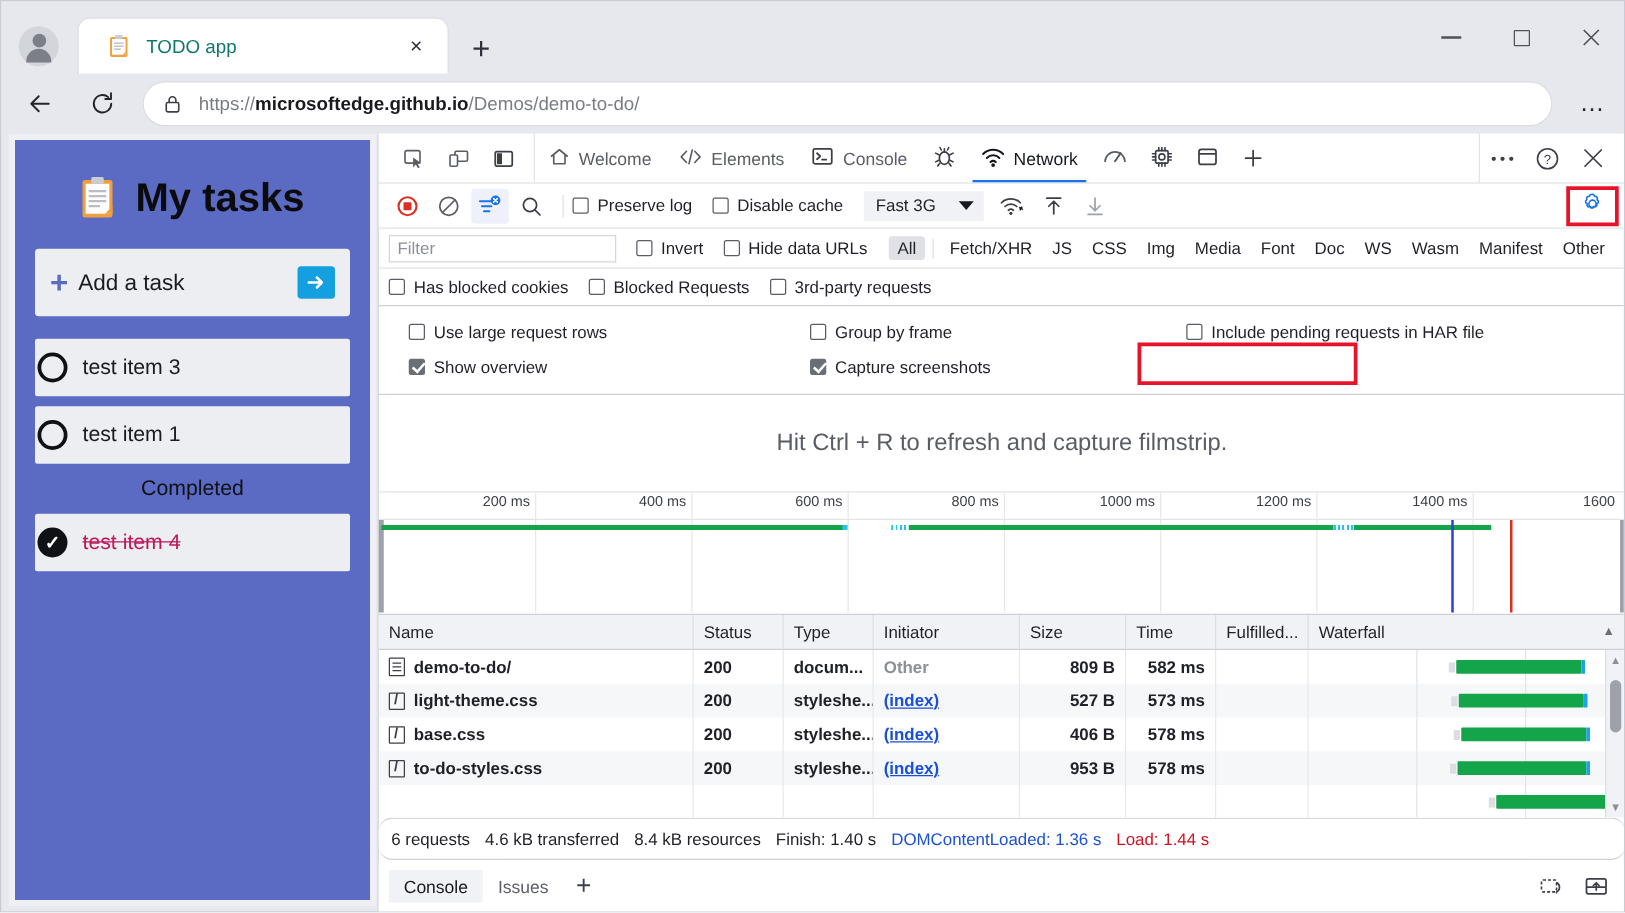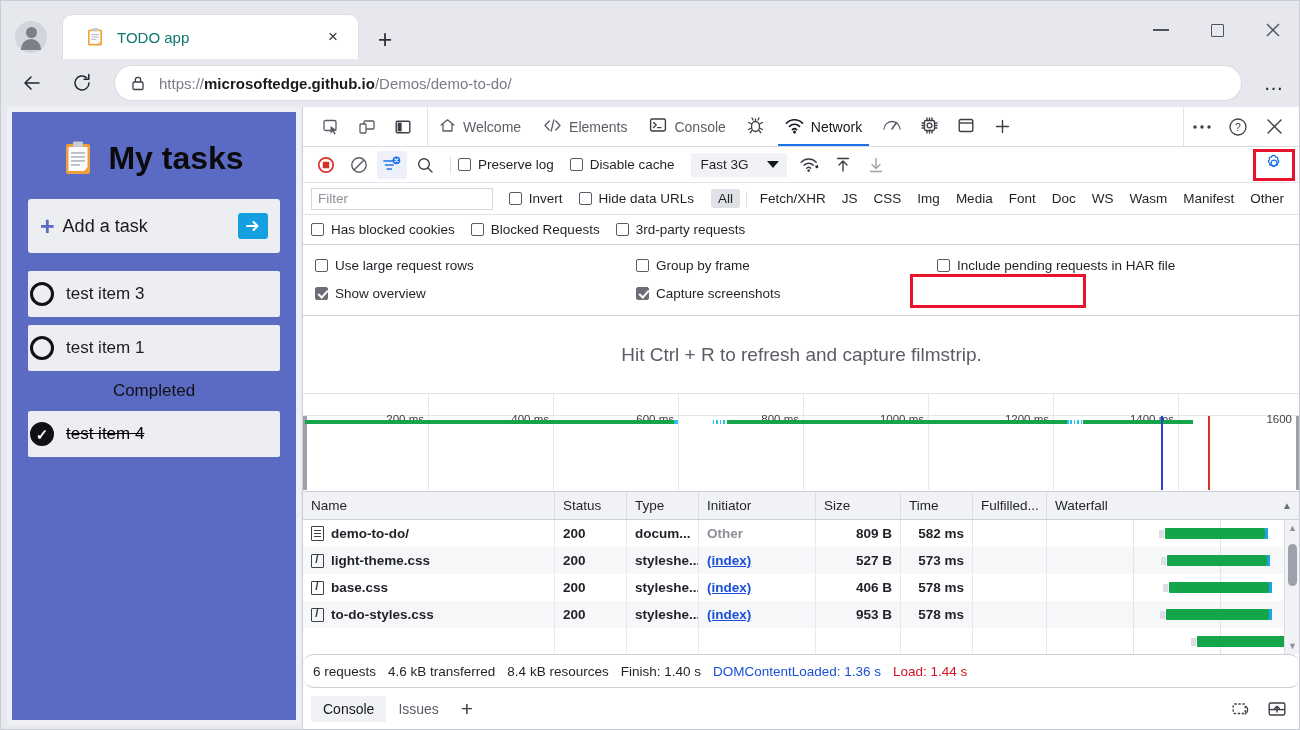--- a/index.html
+++ b/index.html
@@ -102,21 +102,21 @@
   }
   .section-head { text-align: center; font-size: 17px; color: #101114; margin: 10px 0 10px 0; }
   .task {
     background: #eceef2; border-radius: 2px; height: 46px;
     display: flex; align-items: center; padding: 0 2px; margin-bottom: 8px;
   }
   .circle { width: 24px; height: 24px; border-radius: 50%; border: 3px solid #101114; margin-right: 12px; flex: 0 0 auto; }
   .circle.done { background: #101114; border-color: #101114; display: flex; align-items: center; justify-content: center; }
   .circle.done:after { content: "✓"; color: #fff; font-size: 15px; font-weight: bold; line-height: 1; }
   .task-label { font-size: 17px; color: #1b1b1f; }
-  .task-label.strike { text-decoration: line-through; color: #000000; }
+  .task-label.strike { text-decoration: line-through; color: #be185d; }
 
   
   .devtools {
     position: absolute; left: 301px; top: 106px; width: 998px; height: 623px;
     background: #ffffff; border-left: 1px solid #cdd0d6;
     display: flex; flex-direction: column;
   }
   .dt-tabbar {
     height: 40px; display: flex; align-items: stretch;
     border-bottom: 1px solid #d9dbe0; background: #ffffff; flex: 0 0 auto;
@@ -171,38 +171,38 @@
   }
   .type-pill { font-size: 13.5px; color: #1f2127; padding: 2px 7px; border-radius: 3px; margin: 0 1px; white-space: nowrap; }
   .type-pill.active { background: #dfe1e6; }
   .vsep { width: 1px; height: 16px; background: #dfe1e6; margin: 0 5px; }
 
   .dt-filterbar2 {
     height: 30px; display: flex; align-items: center; padding: 0 8px;
     border-bottom: 1px solid #cdd0d6; flex: 0 0 auto;
   }
   .dt-settings-panel { flex: 0 0 auto; border-bottom: 1px solid #cdd0d6; padding: 6px 0 8px 0; position: relative; }
-  .settings-row { display: flex; align-items: center; height: 28px; padding: 0 12px; }
+  .settings-row { display: flex; align-items: center; height: 28px; padding: 0 24px; }
   .settings-col1 { width: 305px; }
   .settings-col2 { width: 285px; }
 
   .capture-highlight {
     position: absolute; left: 607px; top: 29px; width: 176px; height: 34px;
     border: 3px solid #e8132b; pointer-events: none;
   }
 
   
   .filmstrip {
     height: 78px; display: flex; align-items: center; justify-content: center;
     font-size: 19px; color: #5a5d66; border-bottom: 1px solid #e2e4e8; flex: 0 0 auto;
   }
   .overview { height: 98px; position: relative; flex: 0 0 auto; border-bottom: 1px solid #cdd0d6; padding-left: 2px; }
   .ov-ruler { position: absolute; left: 0; right: 0; top: 0; height: 22px; border-bottom: 1px solid #e2e4e8; }
   .ov-tick { position: absolute; top: 0; height: 96px; border-left: 1px solid #e6e8ec; }
-  .ov-ticklabel { position: absolute; top: 19px; font-size: 11.5px; color: #3c3f47; transform: translateX(-100%); padding-right: 4px; white-space: nowrap; }
+  .ov-ticklabel { position: absolute; top: 2px; font-size: 11.5px; color: #3c3f47; transform: translateX(-100%); padding-right: 4px; white-space: nowrap; }
   .ov-bar { position: absolute; height: 4px; background: #14a44a; top: 26px; }
   .ov-bar .cap { position: absolute; right: -3px; top: 0; width: 4px; height: 4px; background: #27c3ee; }
   .ov-dots { position: absolute; top: 26px; height: 4px; background: repeating-linear-gradient(90deg,#27c3ee 0 1.5px, #fff 1.5px 3.5px); }
   .ov-line { position: absolute; top: 22px; width: 1.6px; height: 74px; }
   .ov-leftgrip { position: absolute; left: 0; top: 22px; width: 4px; height: 74px; background: #9ea1aa; }
   .ov-rightgrip { position: absolute; right: 0; top: 22px; width: 4px; height: 74px; background: #9ea1aa; }
 
   
   .req-table { flex: 1 1 auto; display: flex; flex-direction: column; min-height: 0; }
   .req-head { display: flex; height: 28px; background: #f1f2f5; border-bottom: 1px solid #cdd0d6; font-size: 13.5px; color: #1f2127; flex: 0 0 auto; }

